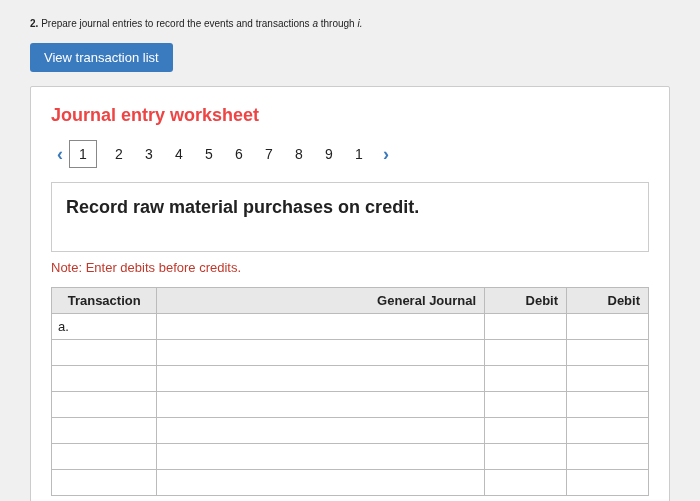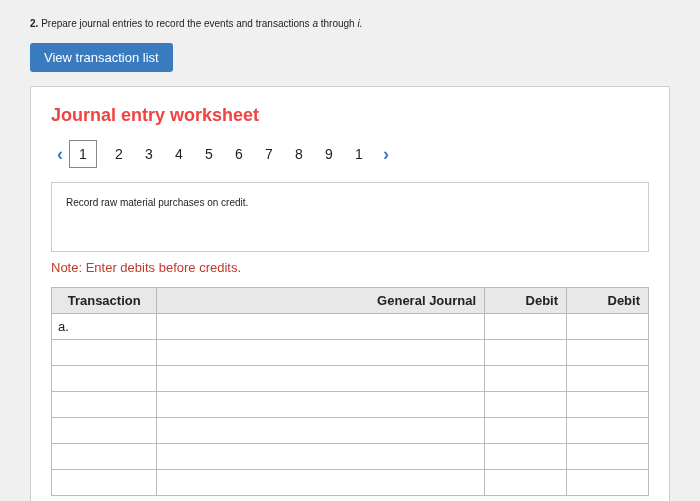--- a/index.html
+++ b/index.html
@@ -86,23 +86,24 @@
       height: 28px;
       font-size: 14px;
       color: #222;
       cursor: pointer;
       margin-right: 6px;
     }
     .instruction-box {
       border: 1px solid #ccc;
       padding: 14px 14px 28px 14px;
       margin-bottom: 8px;
-      font-size: 10px;
+      font-size: 18px;
       color: #222;
       min-height: 70px;
+      font-weight: bold;
     }
     .note-text {
       color: #c0392b;
       font-size: 13px;
       margin-bottom: 12px;
     }
     .journal-table {
       width: 100%;
       border-collapse: collapse;
       margin-bottom: 14px;

